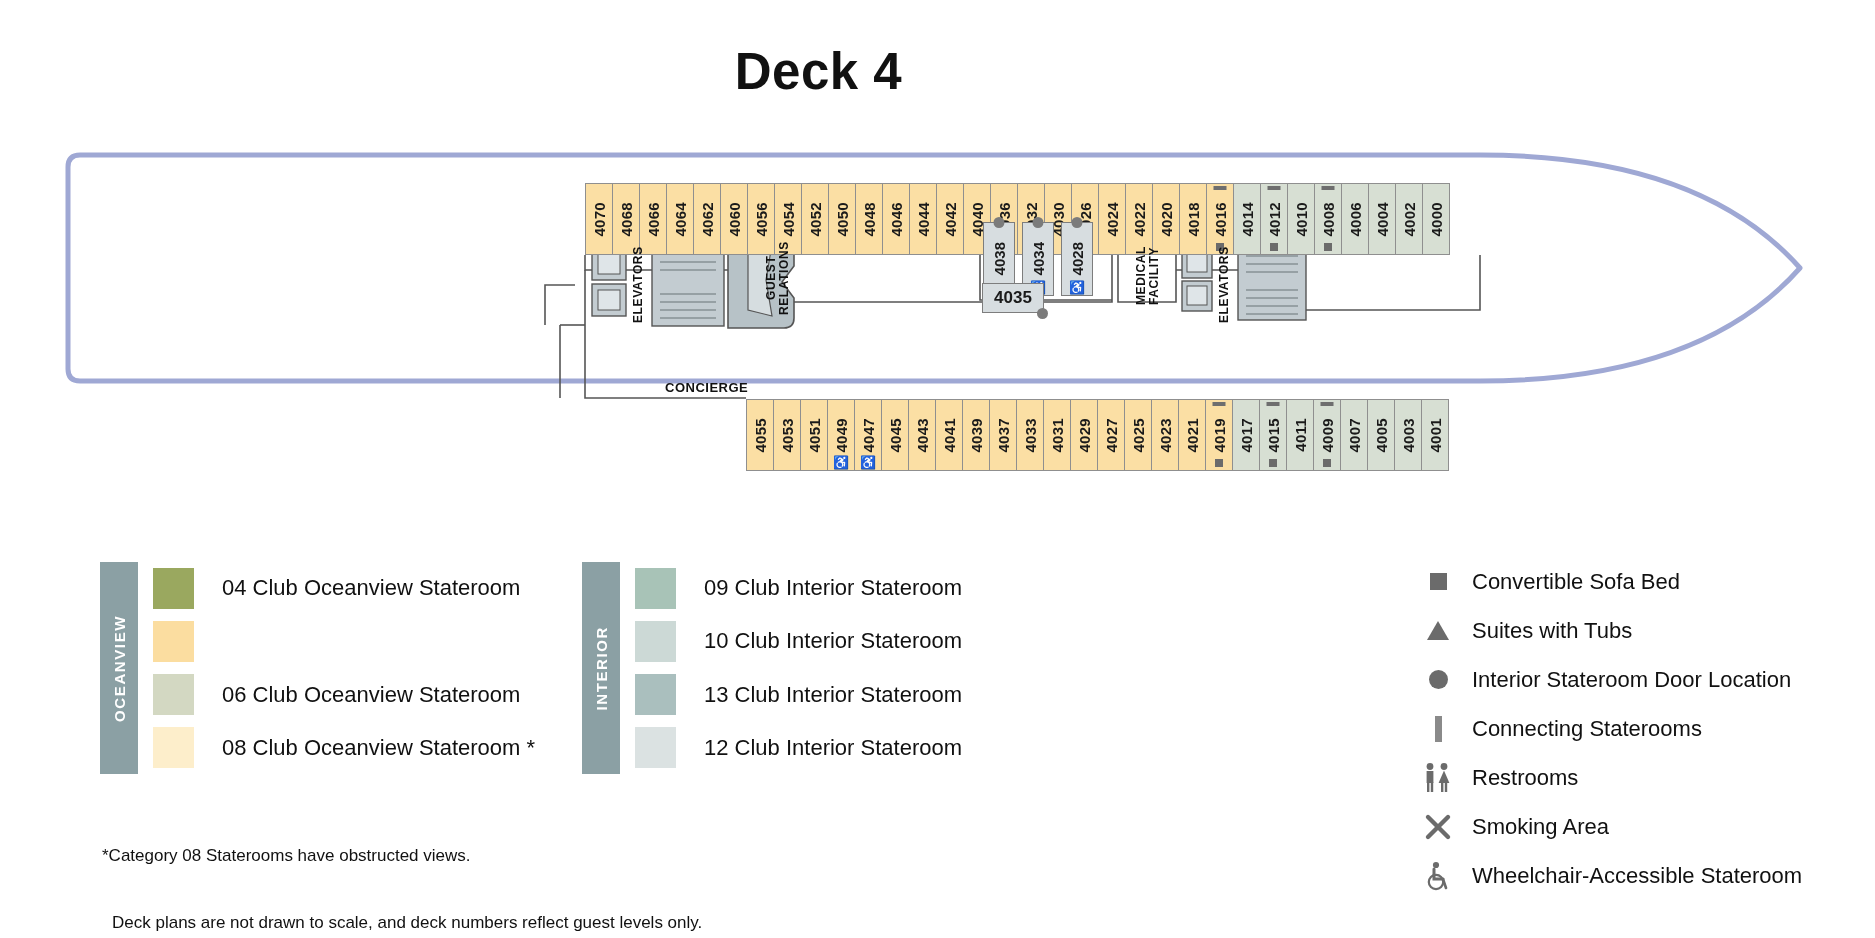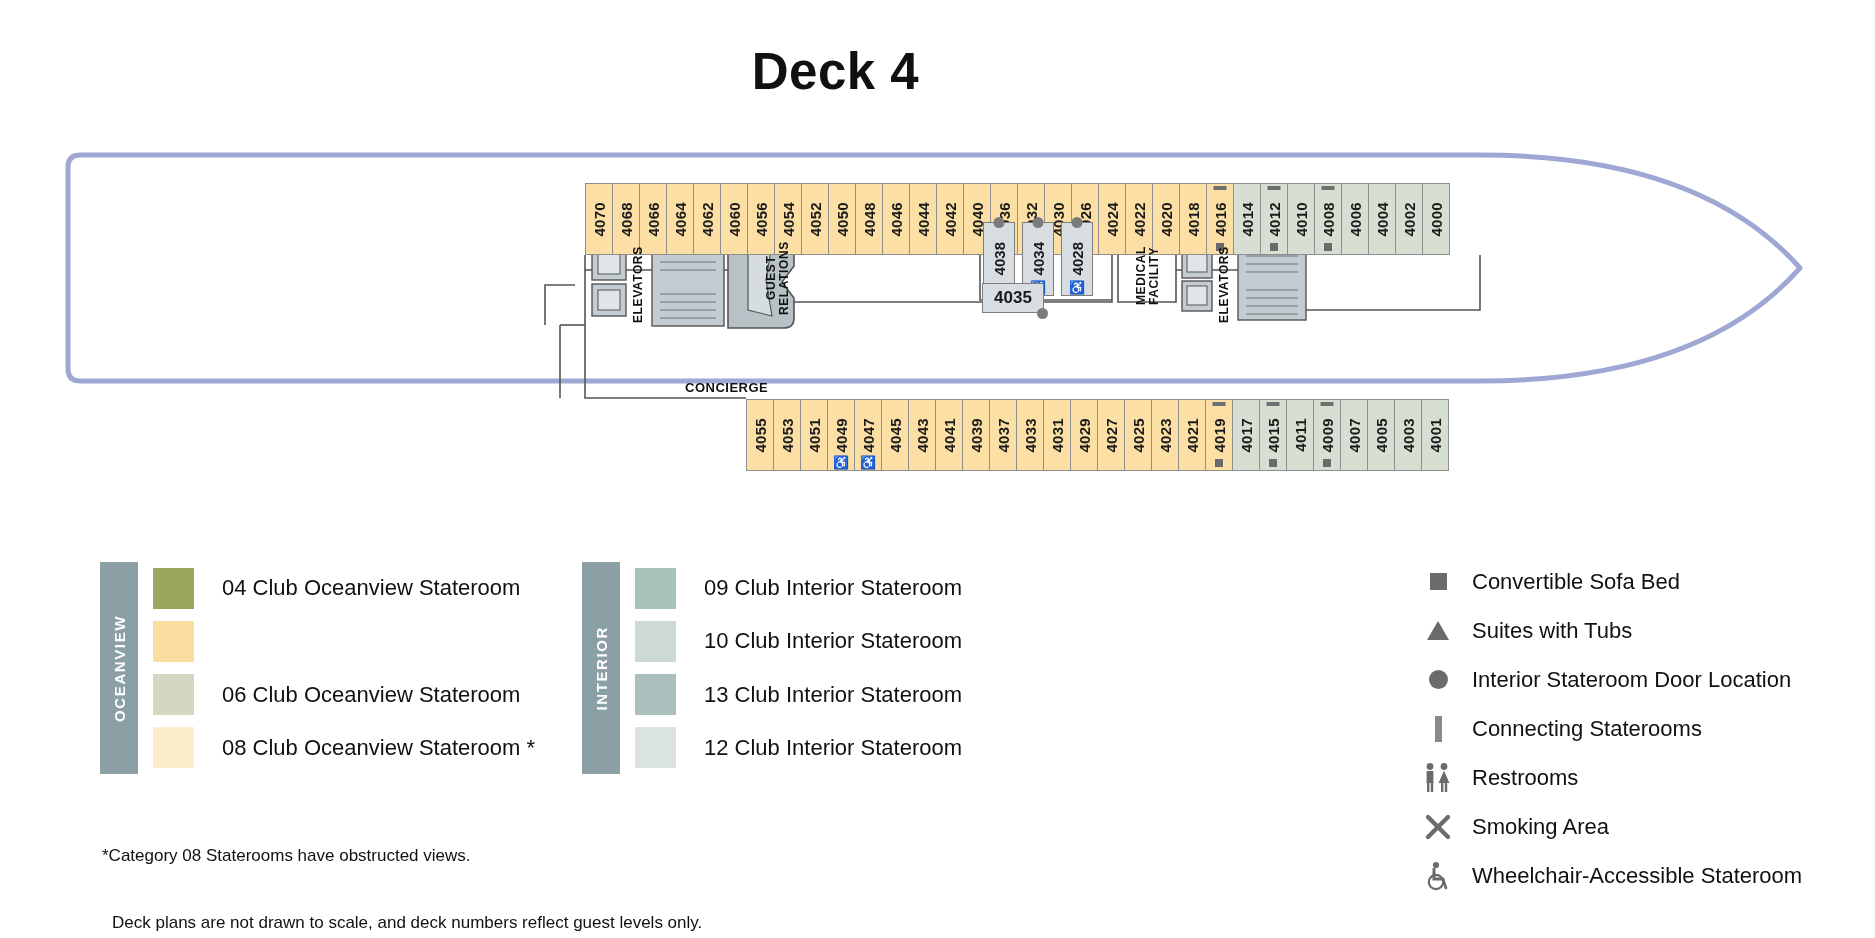--- a/index.html
+++ b/index.html
@@ -9,21 +9,21 @@
     width:1875px; height:938px;
     background:#ffffff;
     font-family:"Liberation Sans", sans-serif;
     color:#1a1a1a;
     position:relative;
     overflow:hidden;
   }
 
   
   #deck-title {
-    position:absolute; top:42px; left:17px; width:1637px;
+    position:absolute; top:42px; left:0; width:1637px;
     text-align:center;
     font-size:51px; font-weight:700; letter-spacing:0.5px;
     color:#111;
   }
 
   
   #deck-plan { position:absolute; left:0; top:150px; width:1875px; height:320px; }
   #hull-svg { position:absolute; left:0; top:0; }
 
   
@@ -412,21 +412,21 @@
 
   <div class="mid-box" style="left:982px; top:133px; width:62px; height:30px;">
     <span class="num">4035</span>
     <span style="position:absolute; bottom:-7px; right:-5px; width:11px; height:11px; border-radius:50%; background:#7b7b7b;"></span>
   </div>
 
   <span class="vlabel" style="left:632px; top:92px; height:86px;">ELEVATORS</span>
   <span class="vlabel" style="left:1218px; top:92px; height:86px;">ELEVATORS</span>
   <span class="vlabel" style="left:765px; top:72px; height:112px; width:30px;">GUEST RELATIONS</span>
   <span class="vlabel" style="left:1135px; top:72px; height:108px; width:30px;">MEDICAL FACILITY</span>
-  <span class="hlabel" style="left:685px; top:230px;">CONCIERGE</span>
+  <span class="hlabel" style="left:665px; top:230px;">CONCIERGE</span>
 </div>
 
 <div class="cat-group" id="legend-oceanview" style="left:100px; top:562px; height:212px;">
   <div class="cat-spine">
     <span>OCEANVIEW</span>
   </div>
   <div class="cat-rows" id="oceanview-rows">
       <div class="cat-row">
         <div class="cat-sw" style="background: rgb(154, 168, 95);"></div>
         <div class="cat-tx">04 Club Oceanview Stateroom</div>

